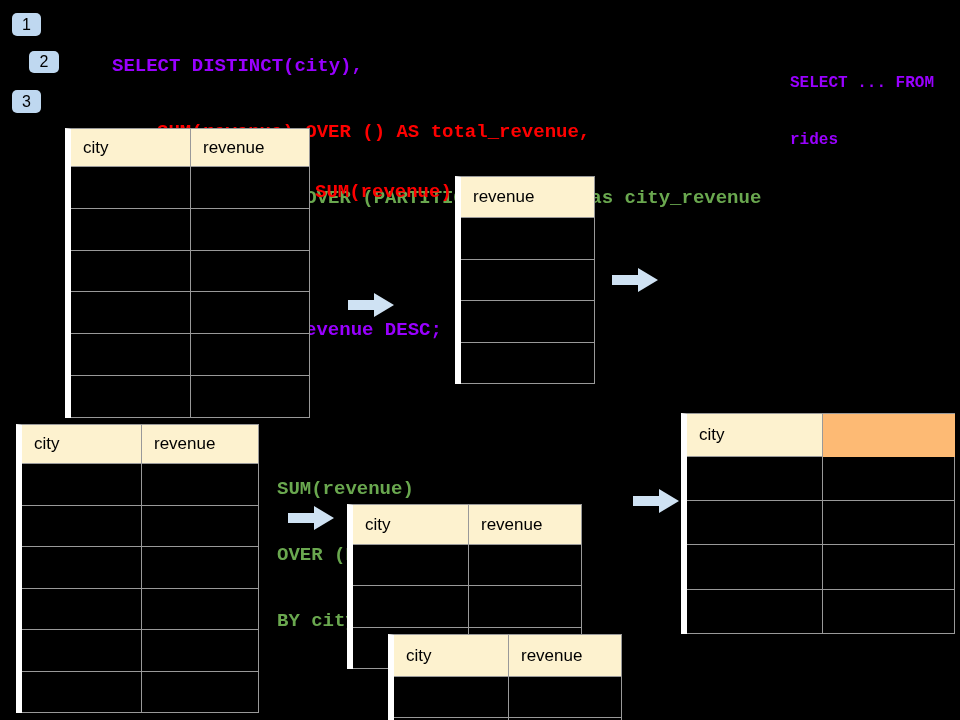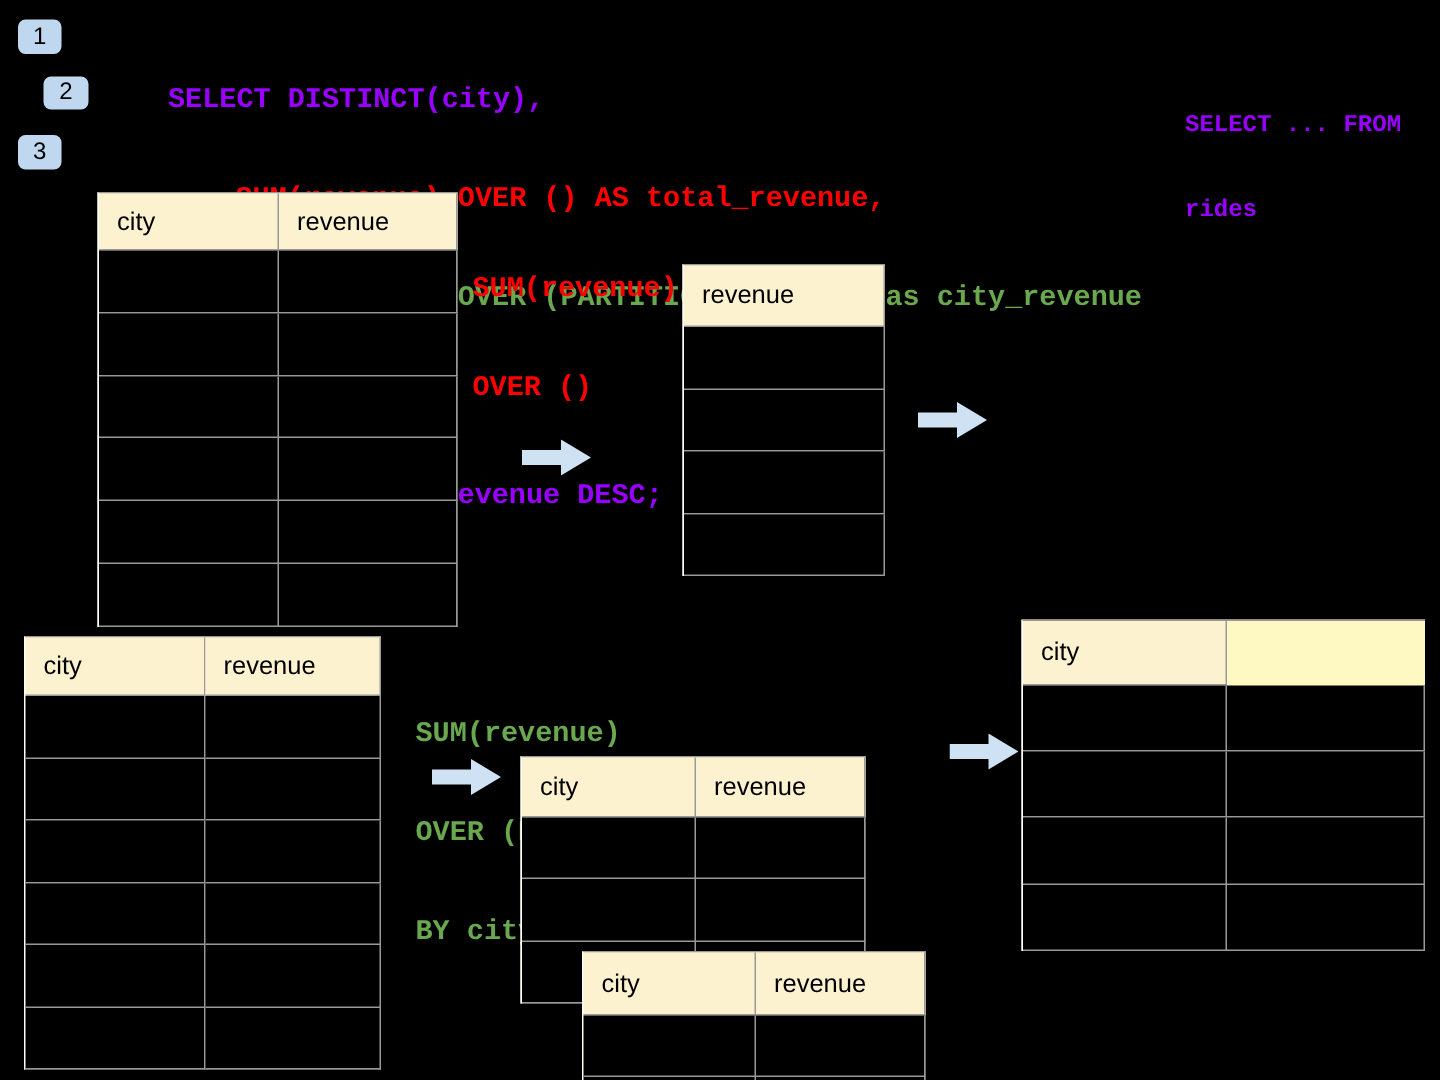--- a/index.html
+++ b/index.html
@@ -28,22 +28,22 @@
   .ind1 { margin-left:22px; }
   .ind2 { margin-left:45px; }
   
   .badge {
     position:absolute; background:#bfd8f0; border-radius:5px;
     display:flex; align-items:center; justify-content:center;
     color:#000; font-size:16px; font-family:"Liberation Sans",sans-serif;
   }
   
   .dtable {
-    position:absolute; background:#fef9c3;
-    border-left:1px solid #ffffff; border-top:1px solid #999;
+    position:absolute; background:#fdba74;
+    border-left:6px solid #ffffff; border-top:1px solid #999;
   }
   .trow { display:grid; grid-template-columns:var(--cols); }
   .thead { height:var(--hh); }
   .tbody-row { height:var(--rh); }
   .th {
     background:#fdf2cf; color:#000;
     border-right:1px solid #999; border-bottom:1px solid #999;
     display:flex; align-items:center; padding-left:12px;
     font-size:17px;
   }
@@ -72,21 +72,20 @@
     <div class="c-purple ind1">ORDER by city_revenue DESC;</div>
   </div>
 
   <div class="code-sm c-purple" style="left:750px; top:36px;margin-left:40px;">
     <div>SELECT ... FROM</div>
     <div>rides</div>
   </div>
 
   <div class="code c-red" style="left:315px; top:137px;">
     <div>SUM(revenue)</div>
-    <div>OVER ()</div>
   </div>
 
   <div class="code c-green" style="left:277px; top:434px;">
     <div>SUM(revenue)</div>
     <div>OVER (PARTITION</div>
     <div>BY city)</div>
   </div>
 
   <div class="dtable" style="left:65px; top:128px; --cols:120px 119px; --hh:38px; --rh:41.8px;">
       <div class="trow thead">

